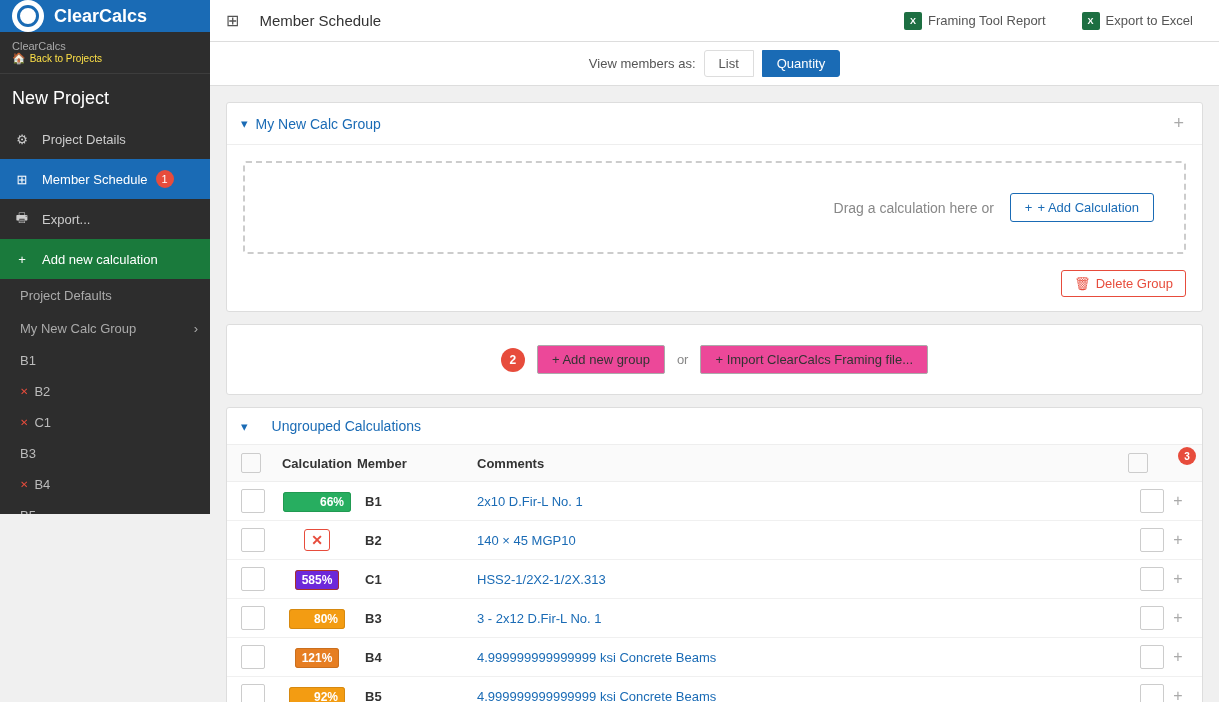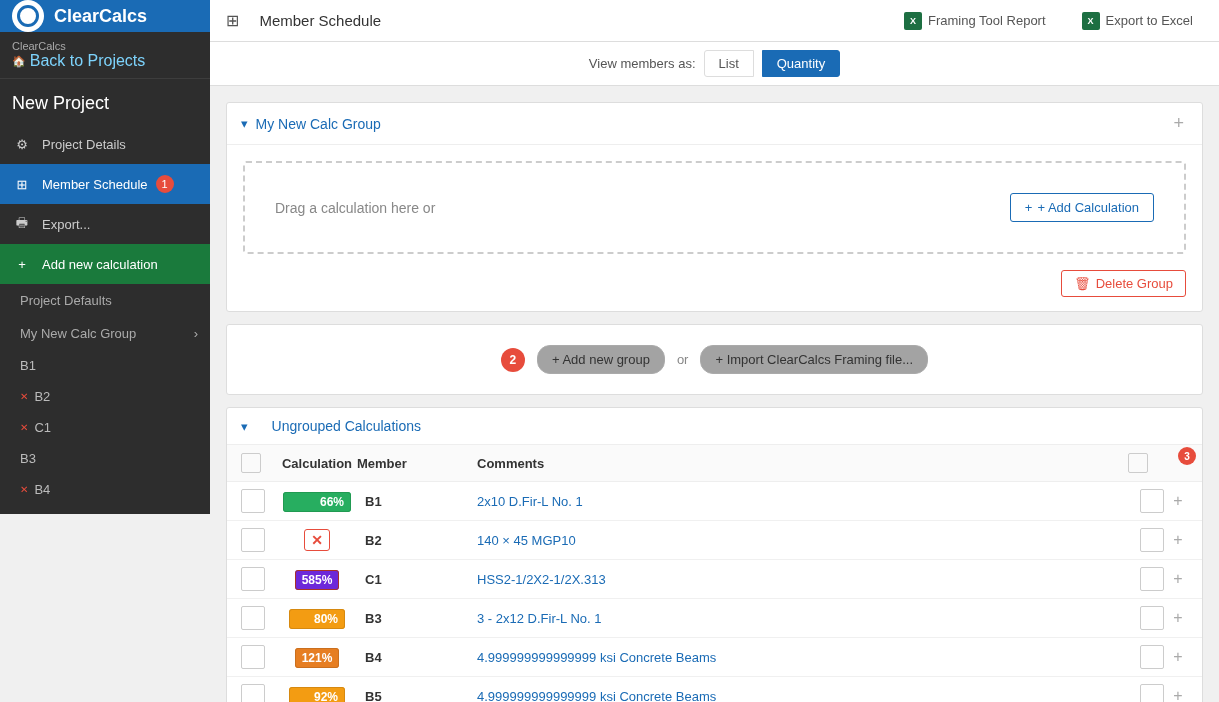--- a/index.html
+++ b/index.html
@@ -6,21 +6,21 @@
     body { display: flex; height: 702px; overflow: hidden; background: #f0f0f0; font-size: 13px; }
 
     
     .sidebar { width: 210px; background: #2d2d2d; color: #ccc; display: flex; flex-direction: column; flex-shrink: 0; height: 514px; overflow-y: auto; }
     .sidebar-header { background: #1a6bb5; display: flex; align-items: center; padding: 0 12px; height: 48px; }
     .sidebar-logo { width: 32px; height: 32px; border-radius: 50%; background: #fff; display: flex; align-items: center; justify-content: center; margin-right: 10px; flex-shrink: 0; }
     .sidebar-logo-inner { width: 22px; height: 22px; border: 3px solid #1a6bb5; border-radius: 50%; }
     .sidebar-title { color: #fff; font-size: 18px; font-weight: 600; }
     .back-to-projects { padding: 8px 12px; border-bottom: 1px solid #3d3d3d; cursor: pointer; }
     .back-to-projects .company { font-size: 11px; color: #aaa; }
-    .back-to-projects .back-link { color: #7dd3fc; font-size: 16px; display: flex; align-items: center; gap: 4px; }
+    .back-to-projects .back-link { color: #fde047; font-size: 10px; display: flex; align-items: center; gap: 4px; }
     .back-link::before { content: '🏠'; font-size: 11px; }
     .project-name { padding: 14px 12px 10px; font-size: 18px; color: #fff; font-weight: 300; }
     .nav-item { display: flex; align-items: center; padding: 10px 12px; cursor: pointer; color: #ccc; position: relative; }
     .nav-item.active { background: #1a6bb5; color: #fff; }
     .nav-item .nav-icon { width: 20px; height: 20px; margin-right: 10px; display: flex; align-items: center; justify-content: center; flex-shrink: 0; }
     .nav-badge { width: 18px; height: 18px; background: #e74c3c; border-radius: 50%; color: #fff; font-size: 11px; display: flex; align-items: center; justify-content: center; margin-left: 8px; }
     .nav-item-add { background: #1a7a3c; color: #fff; font-weight: 500; }
     .nav-sub { padding: 9px 12px 9px 20px; color: #aaa; cursor: pointer; font-size: 13px; }
     .nav-sub.has-arrow { display: flex; align-items: center; justify-content: space-between; }
     .nav-calc { padding: 8px 12px 8px 20px; display: flex; align-items: center; color: #bbb; cursor: pointer; font-size: 13px; }
@@ -44,30 +44,30 @@
 
     .content { flex: 1; overflow-y: auto; padding: 16px; background: #f0f0f0; display: flex; flex-direction: column; gap: 12px; }
 
     
     .calc-group { background: #fff; border: 1px solid #ddd; border-radius: 3px; }
     .calc-group-header { display: flex; align-items: center; padding: 10px 14px; border-bottom: 1px solid #eee; }
     .calc-group-arrow { color: #1a6bb5; margin-right: 8px; cursor: pointer; }
     .calc-group-title { color: #1a6bb5; font-size: 14px; font-weight: 500; flex: 1; }
     .calc-group-add { background: none; border: none; color: #aaa; font-size: 18px; cursor: pointer; padding: 0 4px; }
 
-    .drop-zone { margin: 16px; border: 2px dashed #ccc; border-radius: 3px; padding: 30px; display: flex; align-items: center; justify-content: space-between; gap: 16px; color: #888; font-size: 14px; }
+    .drop-zone { margin: 16px; border: 2px dashed #ccc; border-radius: 3px; padding: 30px; display: flex; align-items: center; justify-content: flex-end; gap: 16px; color: #888; font-size: 14px; }
     .add-calc-btn { padding: 6px 14px; background: #fff; border: 1px solid #1a6bb5; color: #1a6bb5; border-radius: 3px; cursor: pointer; font-size: 13px; display: flex; align-items: center; gap: 5px; }
 
     .delete-group-row { display: flex; justify-content: flex-end; padding: 0 16px 14px; }
     .delete-group-btn { padding: 5px 12px; background: #fff; border: 1px solid #e74c3c; color: #e74c3c; border-radius: 3px; cursor: pointer; font-size: 13px; display: flex; align-items: center; gap: 5px; }
 
     
     .add-group-section { background: #fff; border: 1px solid #ddd; border-radius: 3px; padding: 20px; display: flex; align-items: center; justify-content: center; gap: 12px; }
     .step-badge { width: 24px; height: 24px; background: #e74c3c; border-radius: 50%; color: #fff; font-size: 12px; font-weight: bold; display: flex; align-items: center; justify-content: center; flex-shrink: 0; }
-    .outline-btn { padding: 6px 14px; background: #a3a3a3; border: 1px solid #aaa; color: #333; border-radius: 13px; cursor: pointer; font-size: 13px; display: flex; align-items: center; gap: 5px; }
+    .outline-btn { padding: 6px 14px; background: #ec4899; border: 1px solid #aaa; color: #333; border-radius: 2px; cursor: pointer; font-size: 13px; display: flex; align-items: center; gap: 5px; }
     .or-text { color: #888; }
 
     
     .ungrouped-section { background: #fff; border: 1px solid #ddd; border-radius: 3px; }
     .ungrouped-header { display: flex; align-items: center; padding: 10px 14px; border-bottom: 1px solid #eee; }
     .ungrouped-title { color: #1a6bb5; font-size: 14px; font-weight: 500; margin-left: 16px; }
     .table-header { display: flex; align-items: center; padding: 8px 14px; border-bottom: 1px solid #eee; background: #fafafa; }
     .col-check { width: 36px; flex-shrink: 0; }
     .col-calc { width: 80px; flex-shrink: 0; font-weight: 600; color: #333; font-size: 13px; text-align: center; }
     .col-member { width: 120px; flex-shrink: 0; font-weight: 600; color: #333; font-size: 13px; }

